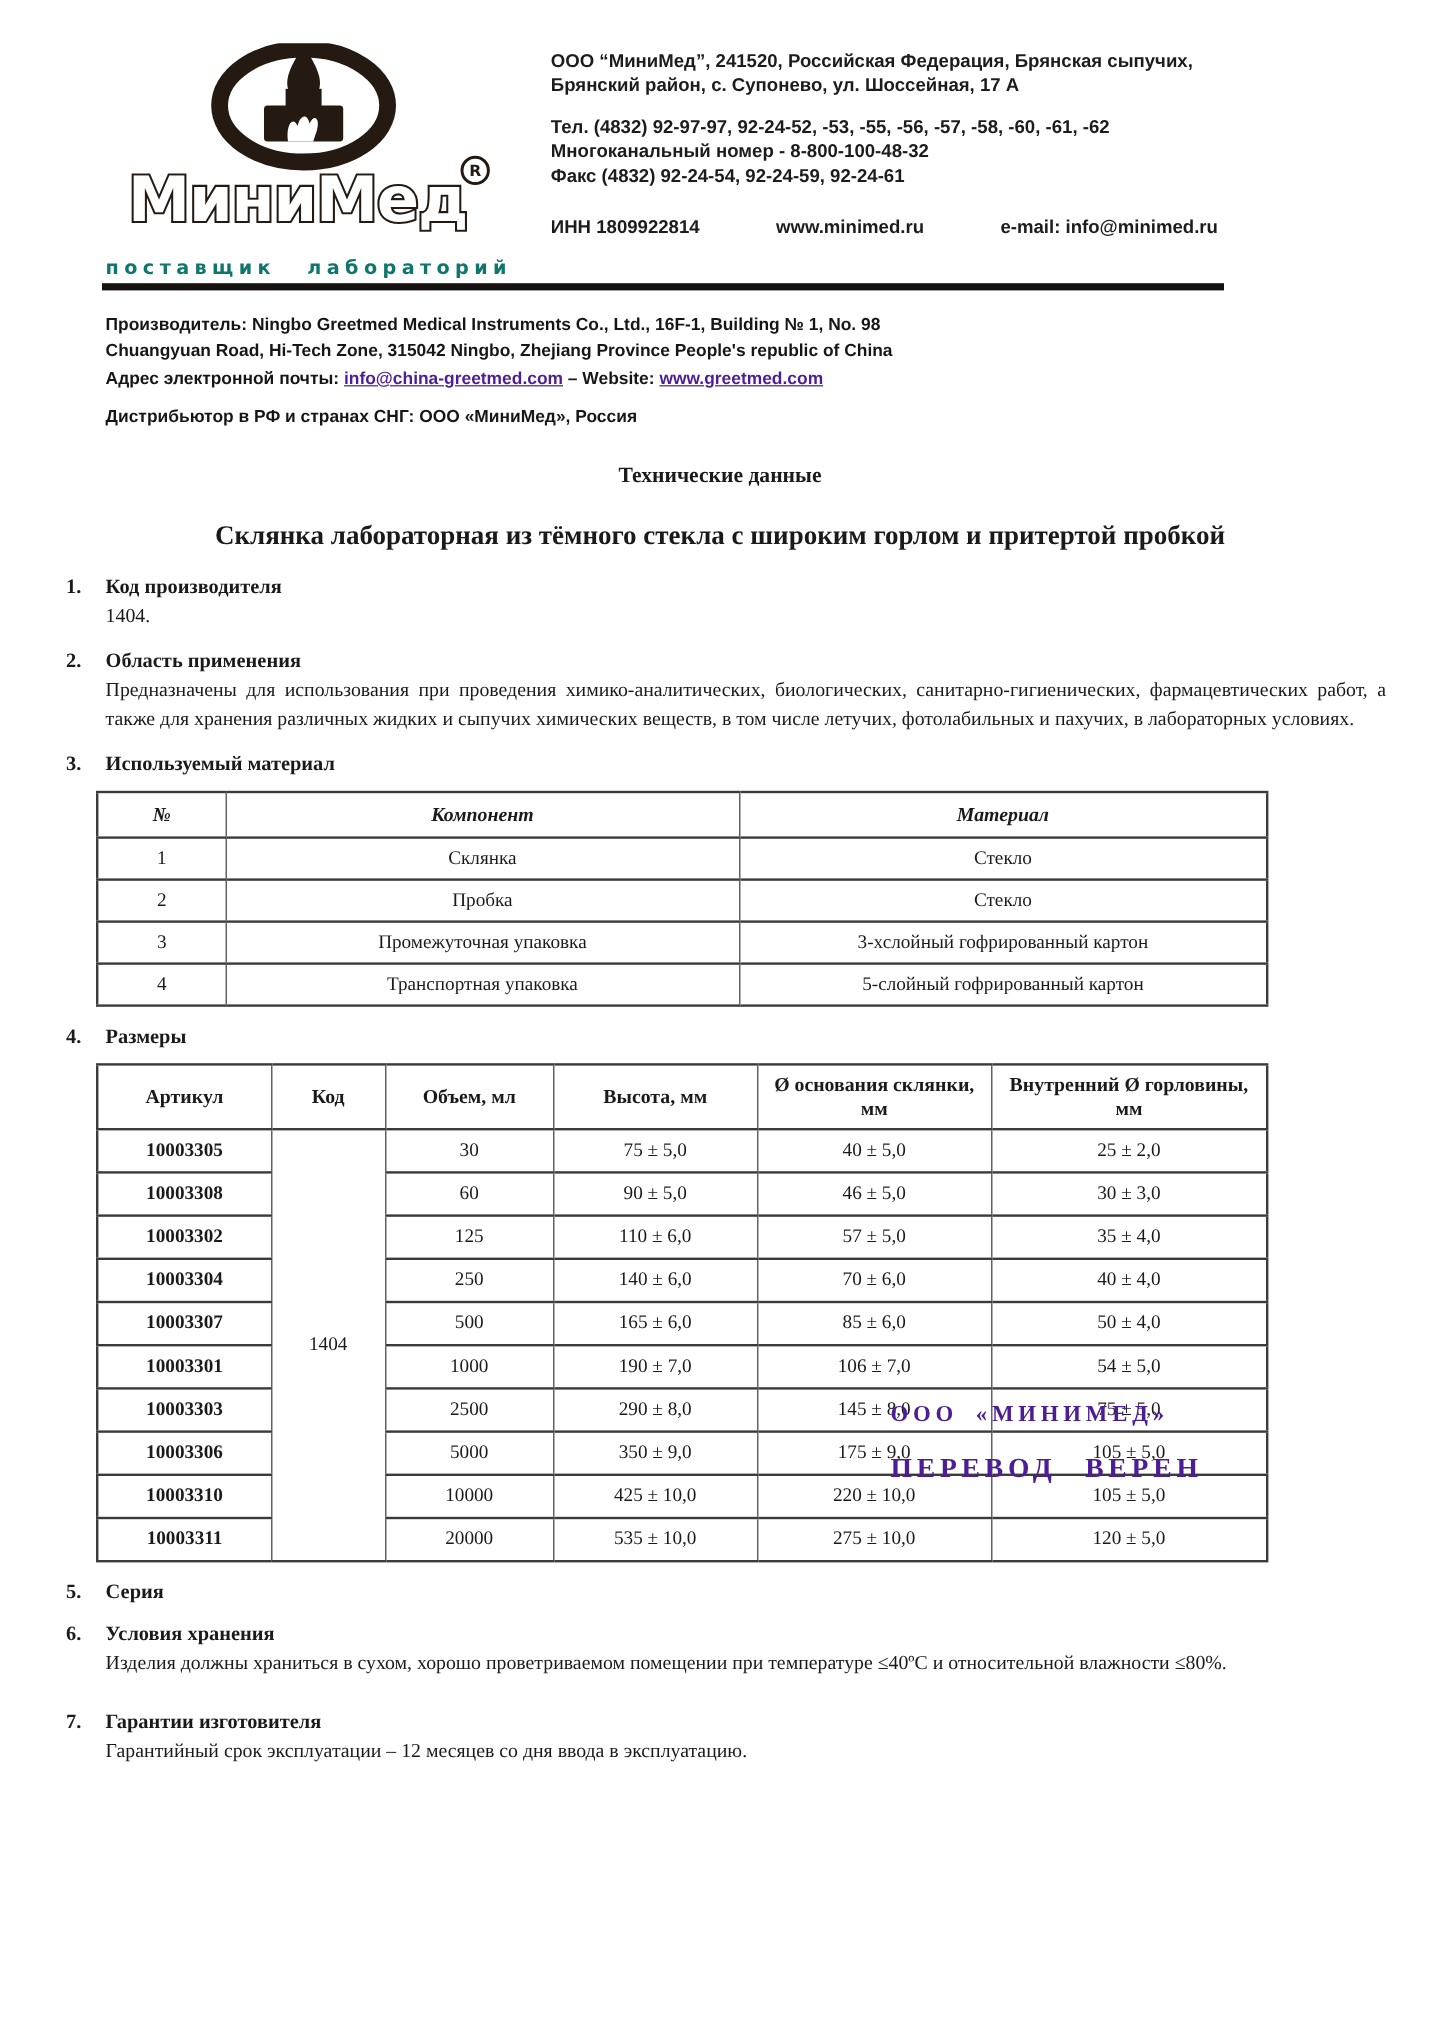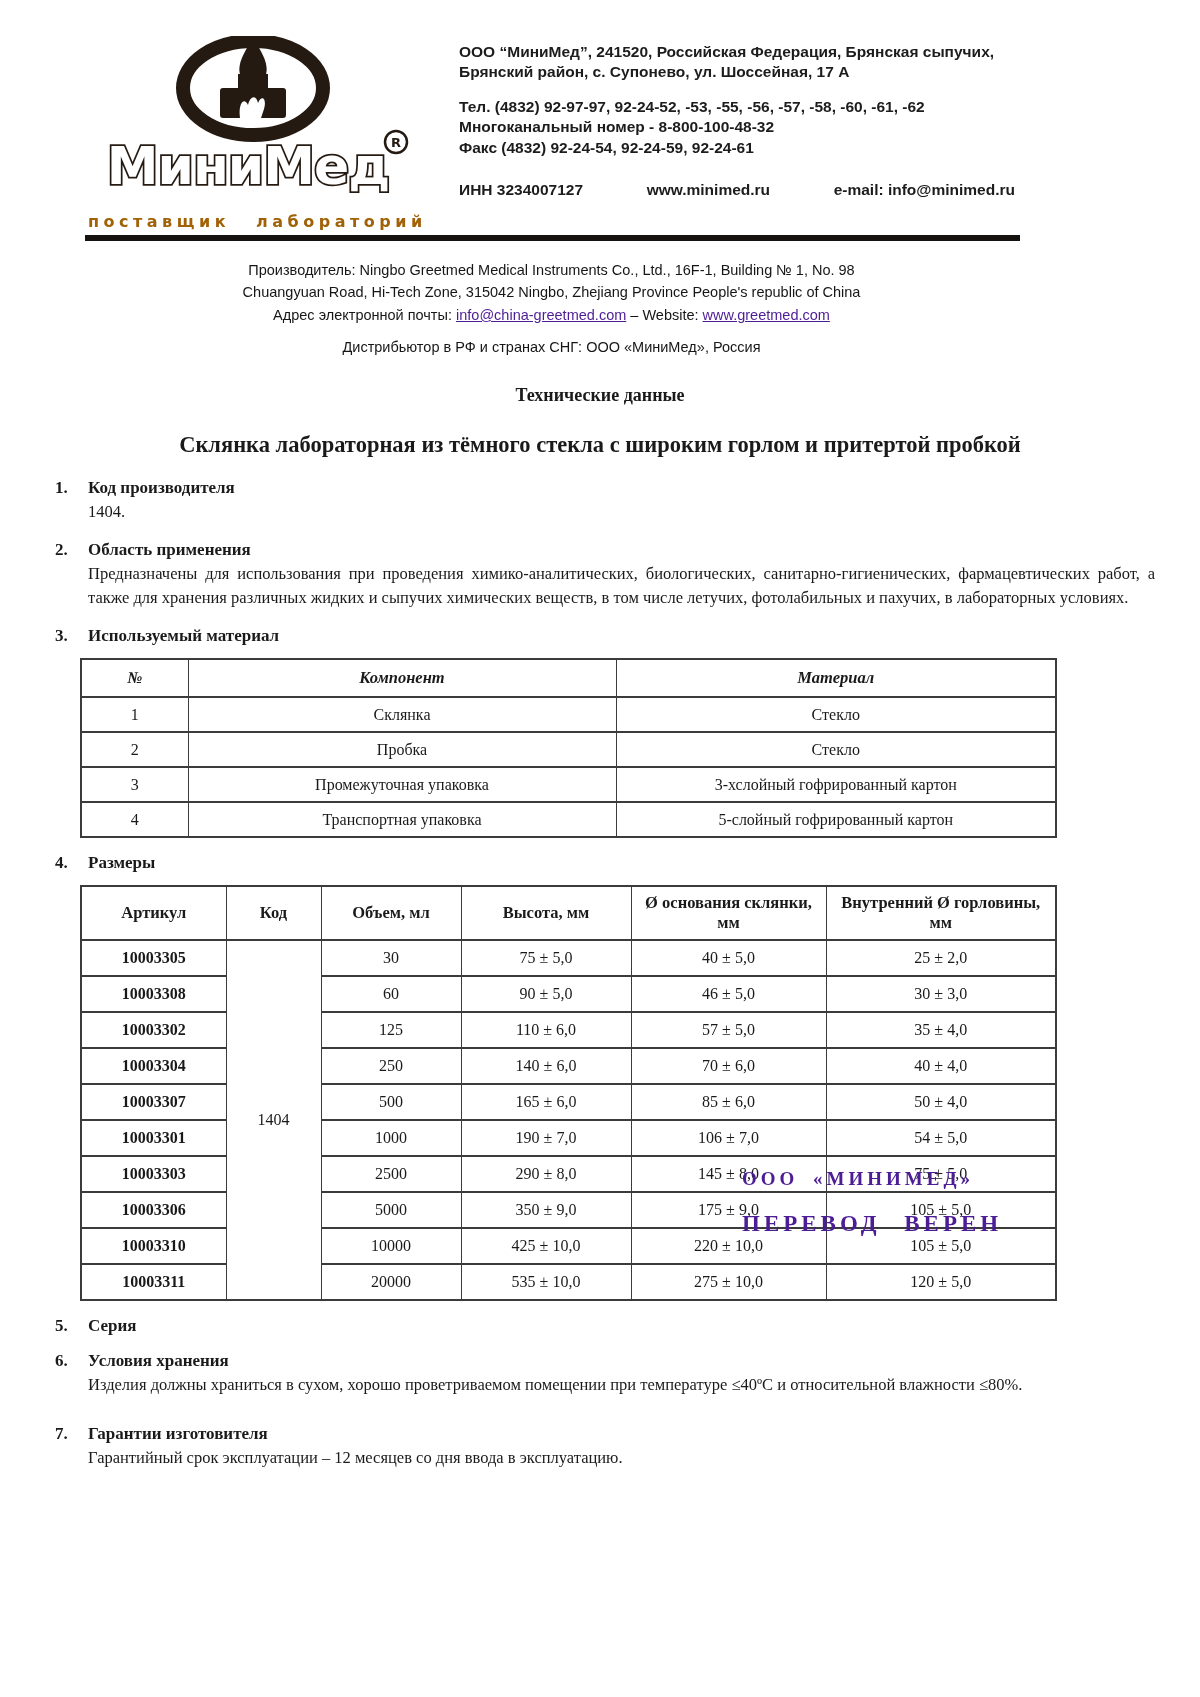--- a/index.html
+++ b/index.html
@@ -2,32 +2,32 @@
 <html lang="ru"><head>
 <meta charset="utf-8">
 <style>
   html,body{margin:0;padding:0;background:#ffffff;}
   body{width:1200px;height:1697px;font-family:"Liberation Serif","DejaVu Serif",serif;color:#1a1a1a;overflow:hidden;}
   .page{position:relative;width:1200px;height:1697px;background:#fff;}
 
   
   .header-top{display:flex;justify-content:space-between;padding:36px 185px 0 88px;}
   .logo-block{width:330px;flex:0 0 auto;}
-  .logo-tagline{font-family:"DejaVu Sans","Liberation Sans",sans-serif;font-weight:bold;font-size:16px;letter-spacing:4.5px;word-spacing:16px;color:#a16207;margin-top:2px;white-space:nowrap;}
+  .logo-tagline{font-family:"DejaVu Sans","Liberation Sans",sans-serif;font-weight:bold;font-size:16px;letter-spacing:4.5px;word-spacing:16px;color:#0f766e;margin-top:2px;white-space:nowrap;}
   .contact-block{width:556px;flex:0 0 auto;font-family:"Liberation Sans",sans-serif;font-weight:bold;font-size:15.5px;line-height:1.3;color:#1c1c1c;padding-top:6px;}
   .contact-group{margin-bottom:15px;}
   .inn-row{display:flex;justify-content:space-between;margin-top:22px;}
   .inn-row span{white-space:nowrap;}
 
   .divider-bar{height:6px;background:#161210;margin:4px 180px 0 85px;}
 
   
   .header-mfr{display:flex;padding:10px 185px 0 88px;}
   .greetmed-block{width:250px;flex:0 0 auto;padding-top:2px;}
-  .mfr-text{flex:1;text-align:center;font-family:"Liberation Sans",sans-serif;font-weight:normal;font-size:14.5px;line-height:1.55;color:#161616;padding-top:8px;}
+  .mfr-text{flex:1;font-family:"Liberation Sans",sans-serif;font-weight:bold;font-size:14.5px;line-height:1.55;color:#161616;padding-top:8px;}
   .mfr-text a{color:#4c1d95;}
   .mfr-distributor{margin-top:10px;}
 
   
   .doc-subtitle{text-align:center;font-weight:bold;font-size:18px;margin-top:26px;}
   .doc-title{text-align:center;font-weight:bold;font-size:22.5px;margin-top:26px;}
 
   
   .section{margin-top:15px;}
   .sec-head{font-weight:bold;font-size:17px;padding-left:55px;display:flex;}
@@ -75,21 +75,21 @@
       <div class="contact-group">
         <div>ООО “МиниМед”, 241520, Российская Федерация, Брянская сыпучих,</div>
         <div>Брянский район, с. Супонево, ул. Шоссейная, 17 А</div>
       </div>
       <div>
         <div>Тел. (4832) 92-97-97, 92-24-52, -53, -55, -56, -57, -58, -60, -61, -62</div>
         <div>Многоканальный номер - 8-800-100-48-32</div>
         <div>Факс (4832) 92-24-54, 92-24-59, 92-24-61</div>
       </div>
       <div class="inn-row">
-        <span>ИНН 3234007127</span>
+        <span>ИНН 1809922814</span>
         <span>www.minimed.ru</span>
         <span>e-mail: info@minimed.ru</span>
       </div>
     </div>
   </div>
 
   <div class="divider-bar"></div>
 
   <div class="header-mfr">
     <div class="mfr-text">

